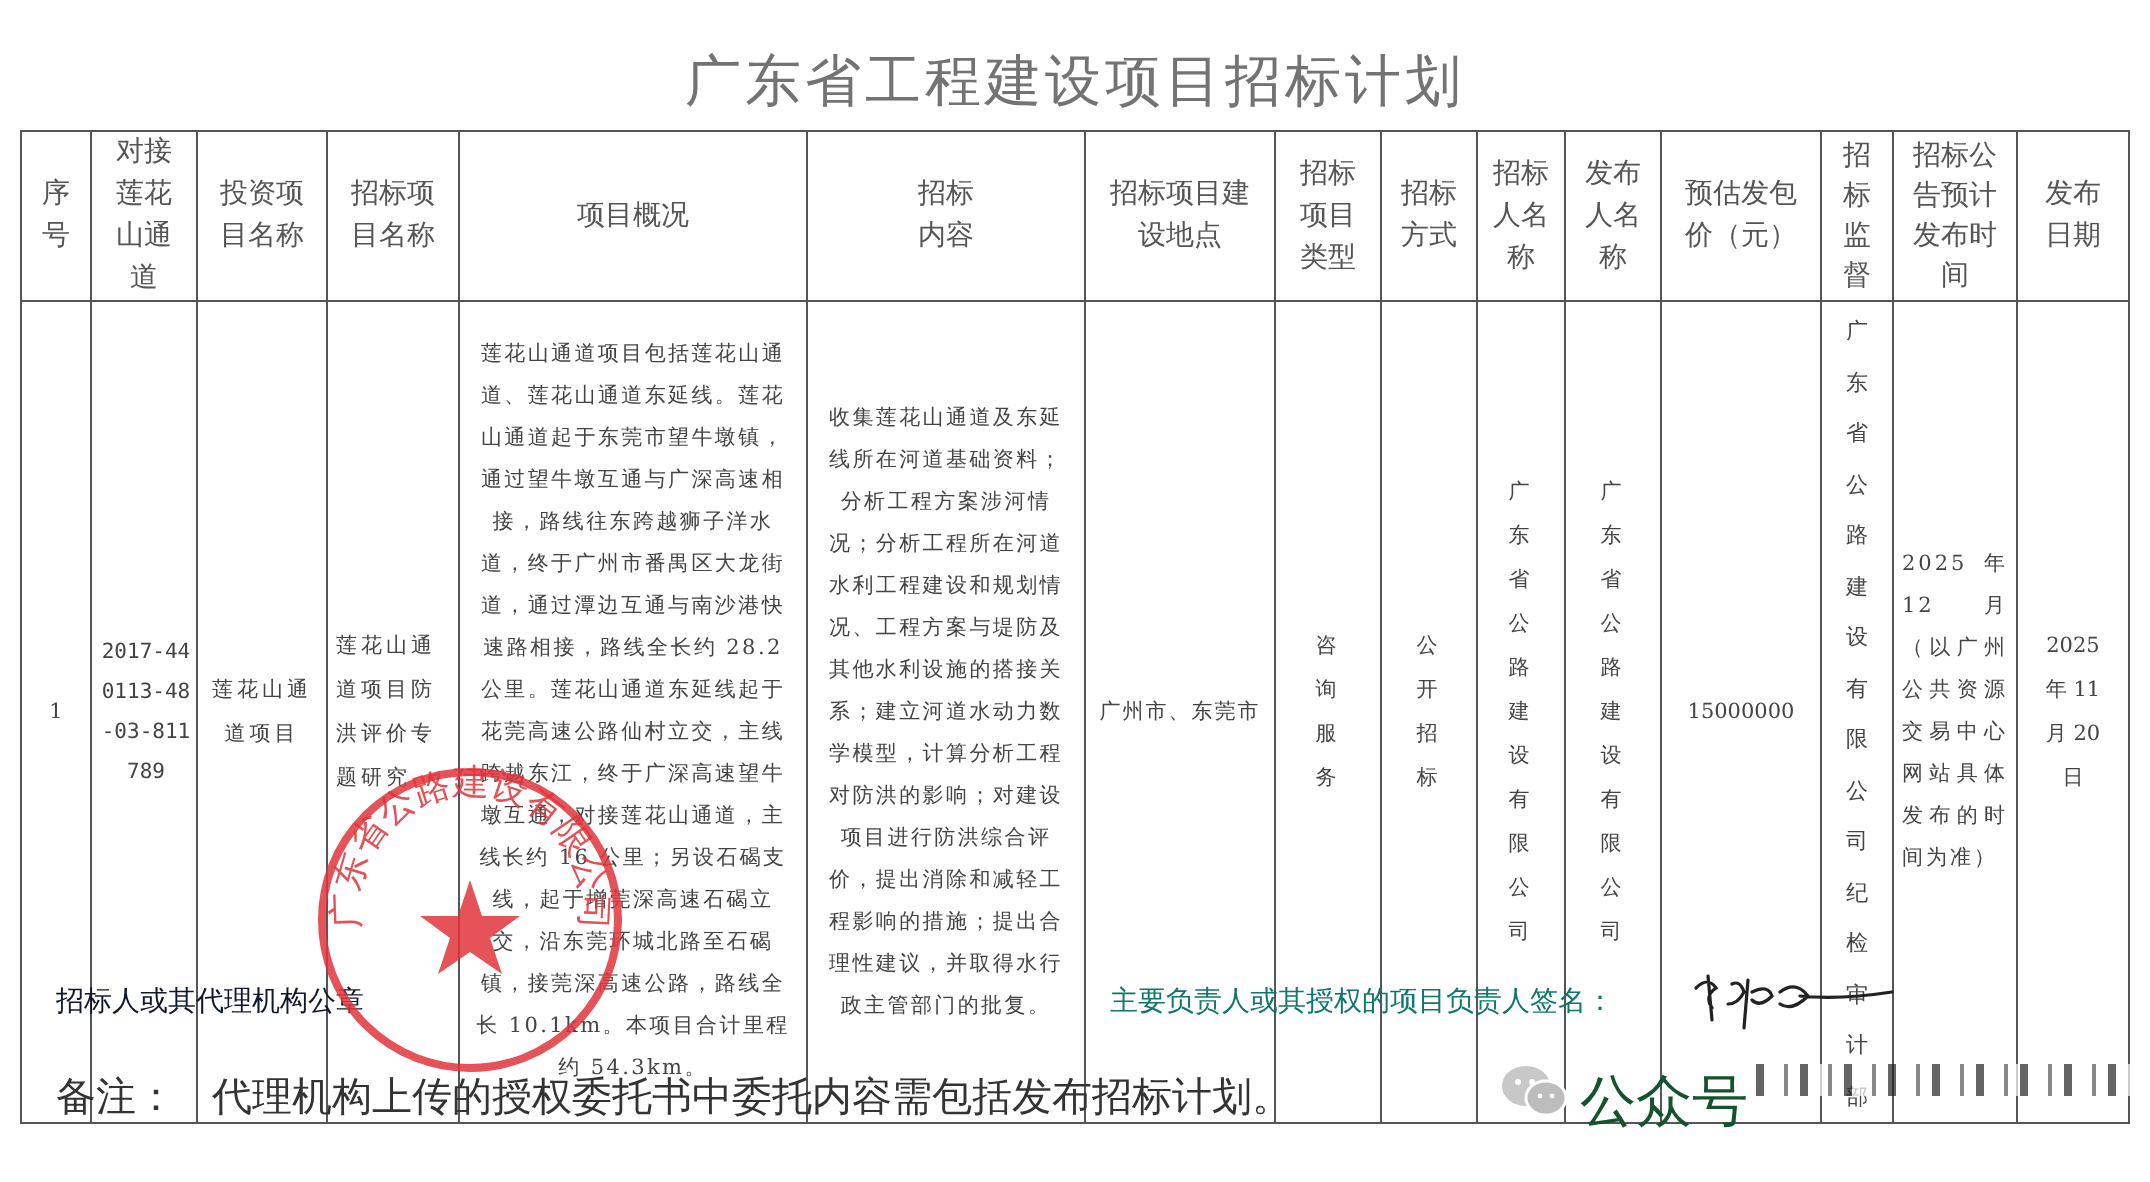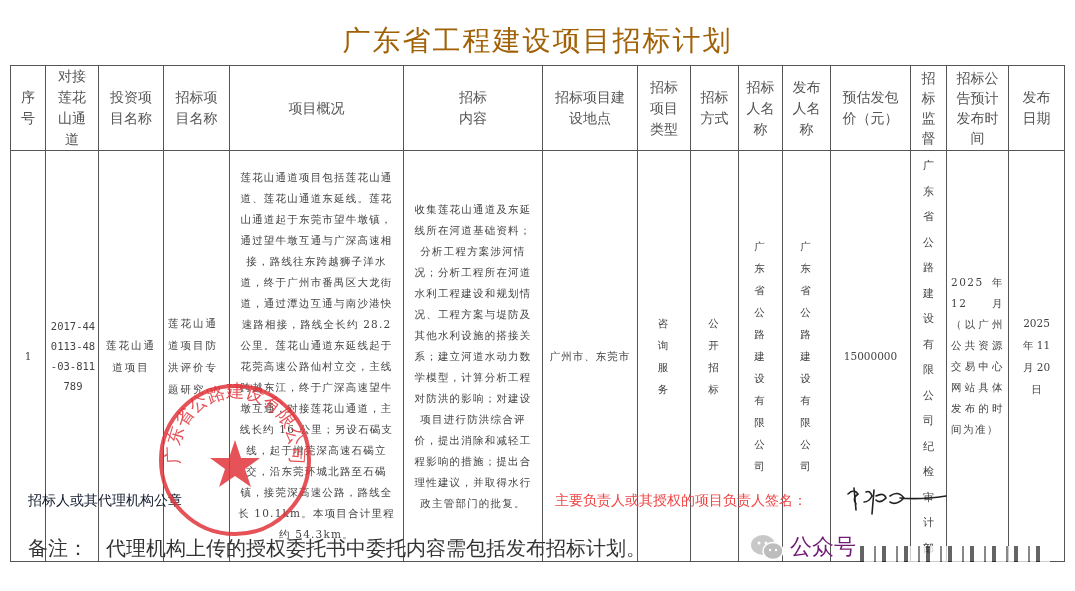--- a/index.html
+++ b/index.html
@@ -3,21 +3,21 @@
 <meta charset="utf-8">
 <style>
   html, body { margin:0; padding:0; }
   body {
     width:1075px; height:591px; background:#ffffff; position:relative; overflow:hidden;
     font-family: "DejaVu Serif", "Liberation Serif", serif; color:#333;
   }
   .title {
     position:absolute; left:0; top:22px; width:1075px; text-align:center;
     font-family: "DejaVu Sans", "Liberation Sans", sans-serif;
-    font-size:28px; letter-spacing:2px; color:#a16207; font-weight:normal;
+    font-size:28px; letter-spacing:2px; color:#737373; font-weight:normal;
   }
   table.plan {
     position:absolute; left:10px; top:65px; width:1054px; height:423px;
     border-collapse:collapse; table-layout:fixed;
   }
   table.plan td, table.plan th {
     border:1.5px solid #555; padding:0; vertical-align:middle; text-align:center;
     font-weight:normal; color:#444;
   }
   table.plan th { height:80px; font-size:14px; line-height:21px;
@@ -26,32 +26,32 @@
   .just { text-align:justify; padding:0 5px !important; letter-spacing:1.2px; line-height:21px !important; }
   .narrow { padding:0 4px !important; letter-spacing:2px; }
   .vert { width:1em; margin:0 auto; line-height:25.5px; font-size:11px; }
   .code { text-align:left; padding-left:2px !important; font-family:"DejaVu Sans Mono","Liberation Mono",monospace; font-size:10.5px; line-height:20px !important; word-break:break-all; }
   .footer-left {
     position:absolute; left:28px; top:492px; font-size:14px;
     font-family:"DejaVu Sans","Liberation Sans",sans-serif; color:#0f172a;
   }
   .footer-sign {
     position:absolute; left:555px; top:492px; font-size:14px;
-    font-family:"DejaVu Sans","Liberation Sans",sans-serif; color:#ef4444;
+    font-family:"DejaVu Sans","Liberation Sans",sans-serif; color:#0f766e;
   }
   .footer-note {
     position:absolute; left:28px; top:535px; font-size:20px;
     font-family:Liberation Sans, sans-serif; color:#333;
   }
   .footer-note .label { margin-right:18px; }
   .signature { position:absolute; left:840px; top:482px; }
   .stamp { position:absolute; left:155px; top:380px; width:160px; height:160px; pointer-events:none; }
   .watermark {
-    position:absolute; left:750px; top:532px; display:flex; align-items:flex-end;
-    font-family:"DejaVu Sans","Liberation Sans",sans-serif; font-size:22px; color:#701a75;
+    position:absolute; left:750px; top:532px; display:flex; align-items:flex-start;
+    font-family:"DejaVu Sans","Liberation Sans",sans-serif; font-size:28px; color:#14532d;
   }
   .watermark .wx { margin-right:6px; }
   .watermark .redact { display:inline-block; width:190px; height:16px; margin-left:4px;
     background:repeating-linear-gradient(90deg,#222 0 4px,#fff 4px 14px,#555 14px 16px,#fff 16px 22px); opacity:.7; }
 </style>
 </head>
 <body>
 
 <div class="title">广东省工程建设项目招标计划</div>
 

